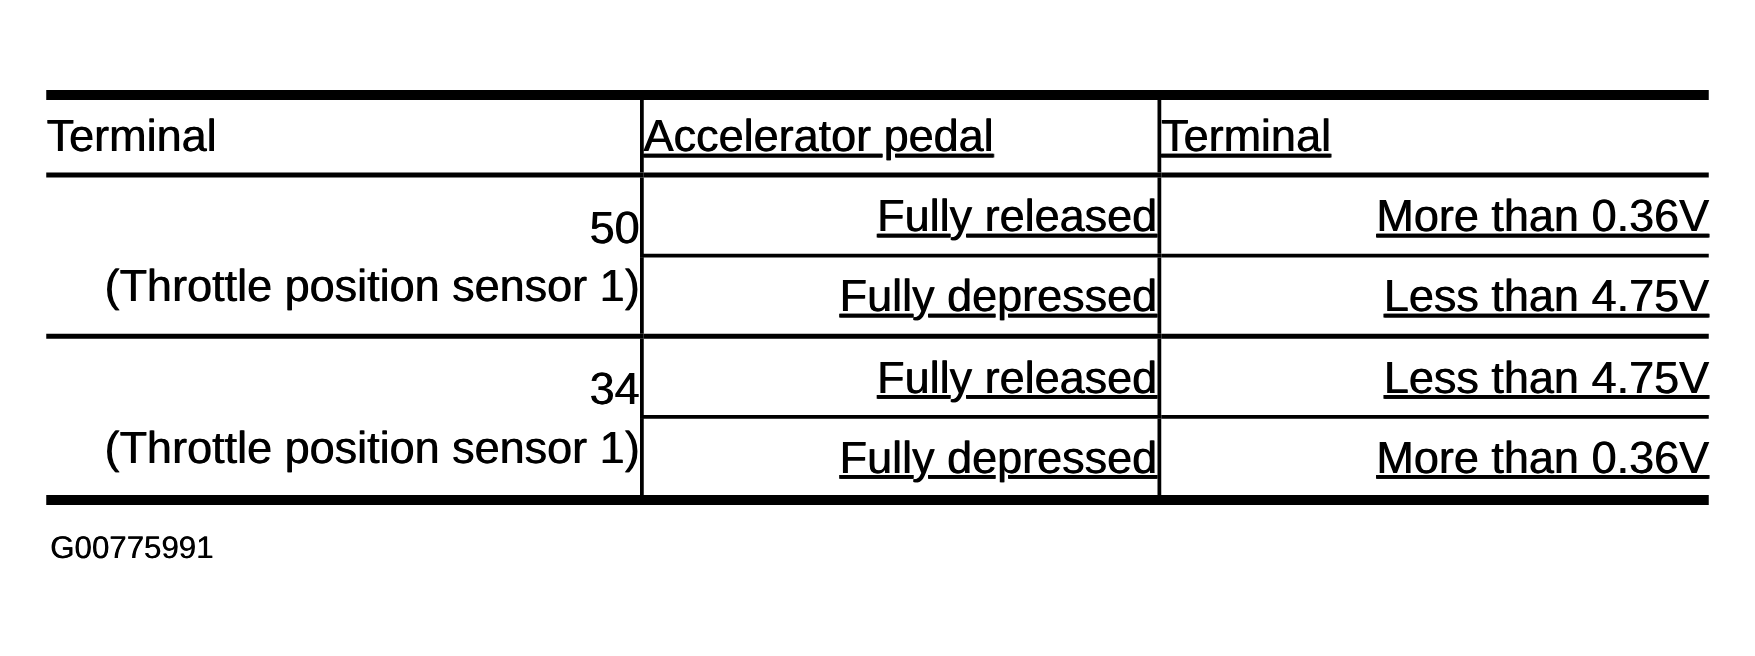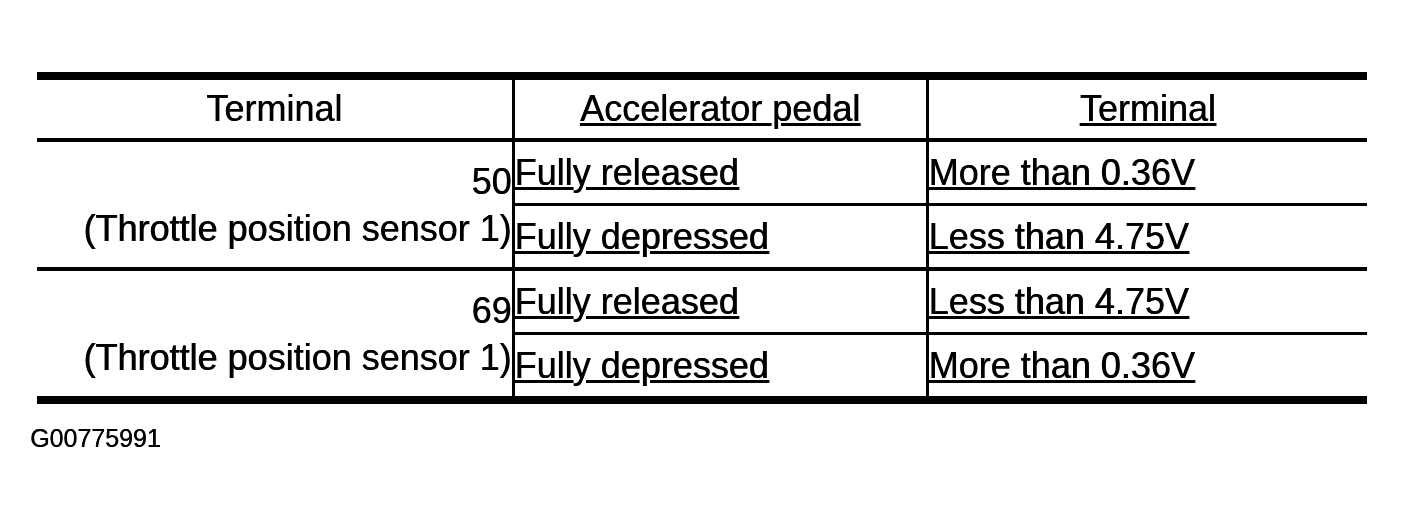--- a/index.html
+++ b/index.html
@@ -38,48 +38,48 @@
 
   th, td {
     font-size: 36px;
     font-weight: normal;
     padding: 0;
     
     text-shadow: 0.6px 0 0 currentColor;
   }
   th {
     height: 58px;
-    text-align: center;
+    text-align: left;
     border-bottom: 4px solid #000;
   }
   td { height: 61px; }
 
   
   th.colsep, td.colsep { border-left: 3px solid #000; text-decoration: underline; }
 
   
   tr.subrow-first td.colsep { border-bottom: 3px solid #000; }
 
   
   tr.group-end td { border-bottom: 4px solid #000; }
 
-  td.mid, td.volt { text-align: left; }
+  td.mid, td.volt { text-align: right; }
 
   td.terminal {
     text-align: right;
     padding-left: 21px;
     vertical-align: middle;
     border-bottom: 4px solid #000;
     line-height: 47px;
   }
   td.terminal .tline { display: block; }
 
   .figure-id {
     position: absolute;
-    left: 30px;
+    left: 40px;
     top: 424px;
     font-size: 25px;
     text-shadow: 0.4px 0 0 currentColor;
   }
 </style>
 </head>
 <body>
 
 <div class="sheet">
 
@@ -104,21 +104,21 @@
         </td>
         <td class="colsep mid">Fully released</td>
         <td class="colsep volt">More than 0.36V</td>
       </tr>
       <tr class="group-end">
         <td class="colsep mid">Fully depressed</td>
         <td class="colsep volt">Less than 4.75V</td>
       </tr>
       <tr class="subrow-first">
         <td class="terminal" rowspan="2">
-          <span class="tline">69</span>
+          <span class="tline">34</span>
           <span class="tline">(Throttle position sensor 1)</span>
         </td>
         <td class="colsep mid">Fully released</td>
         <td class="colsep volt">Less than 4.75V</td>
       </tr>
       <tr>
         <td class="colsep mid">Fully depressed</td>
         <td class="colsep volt">More than 0.36V</td>
       </tr>
     </tbody>

